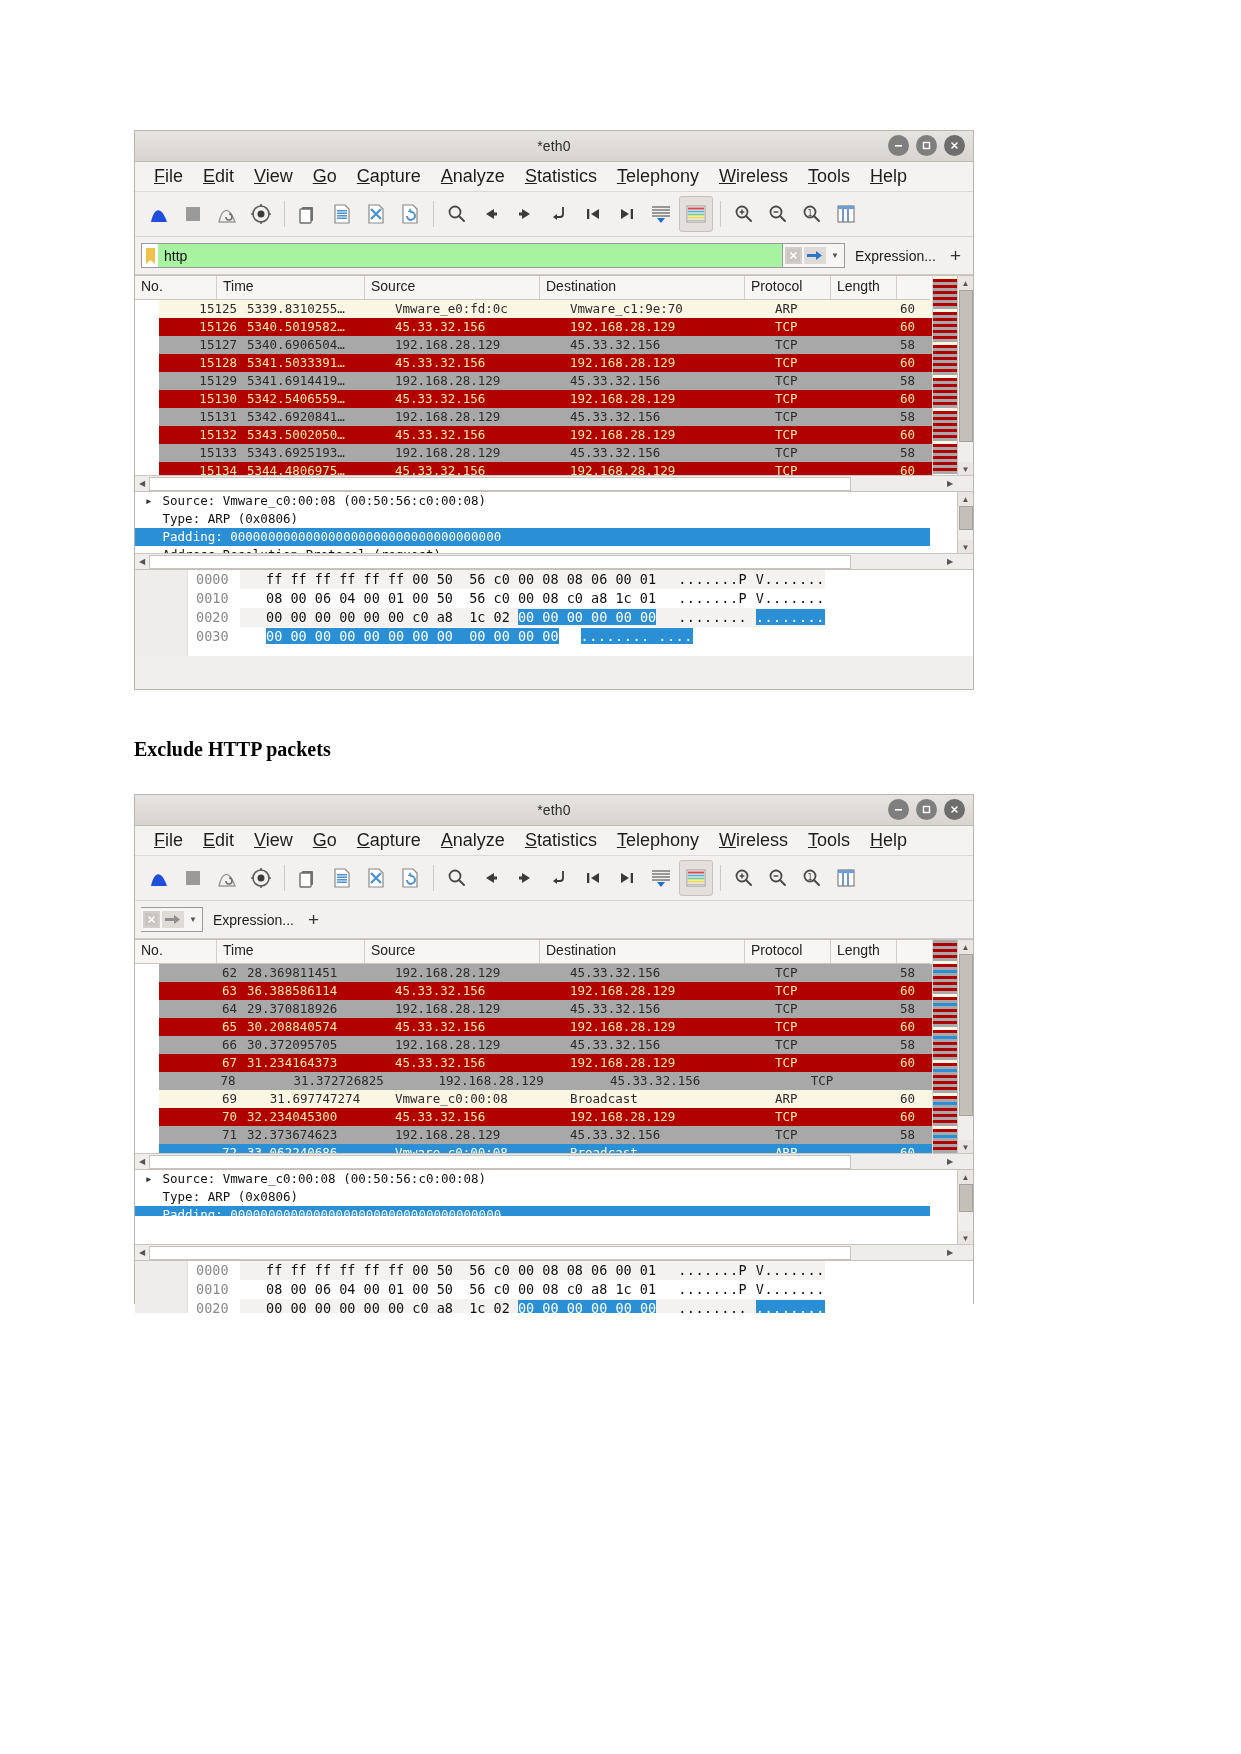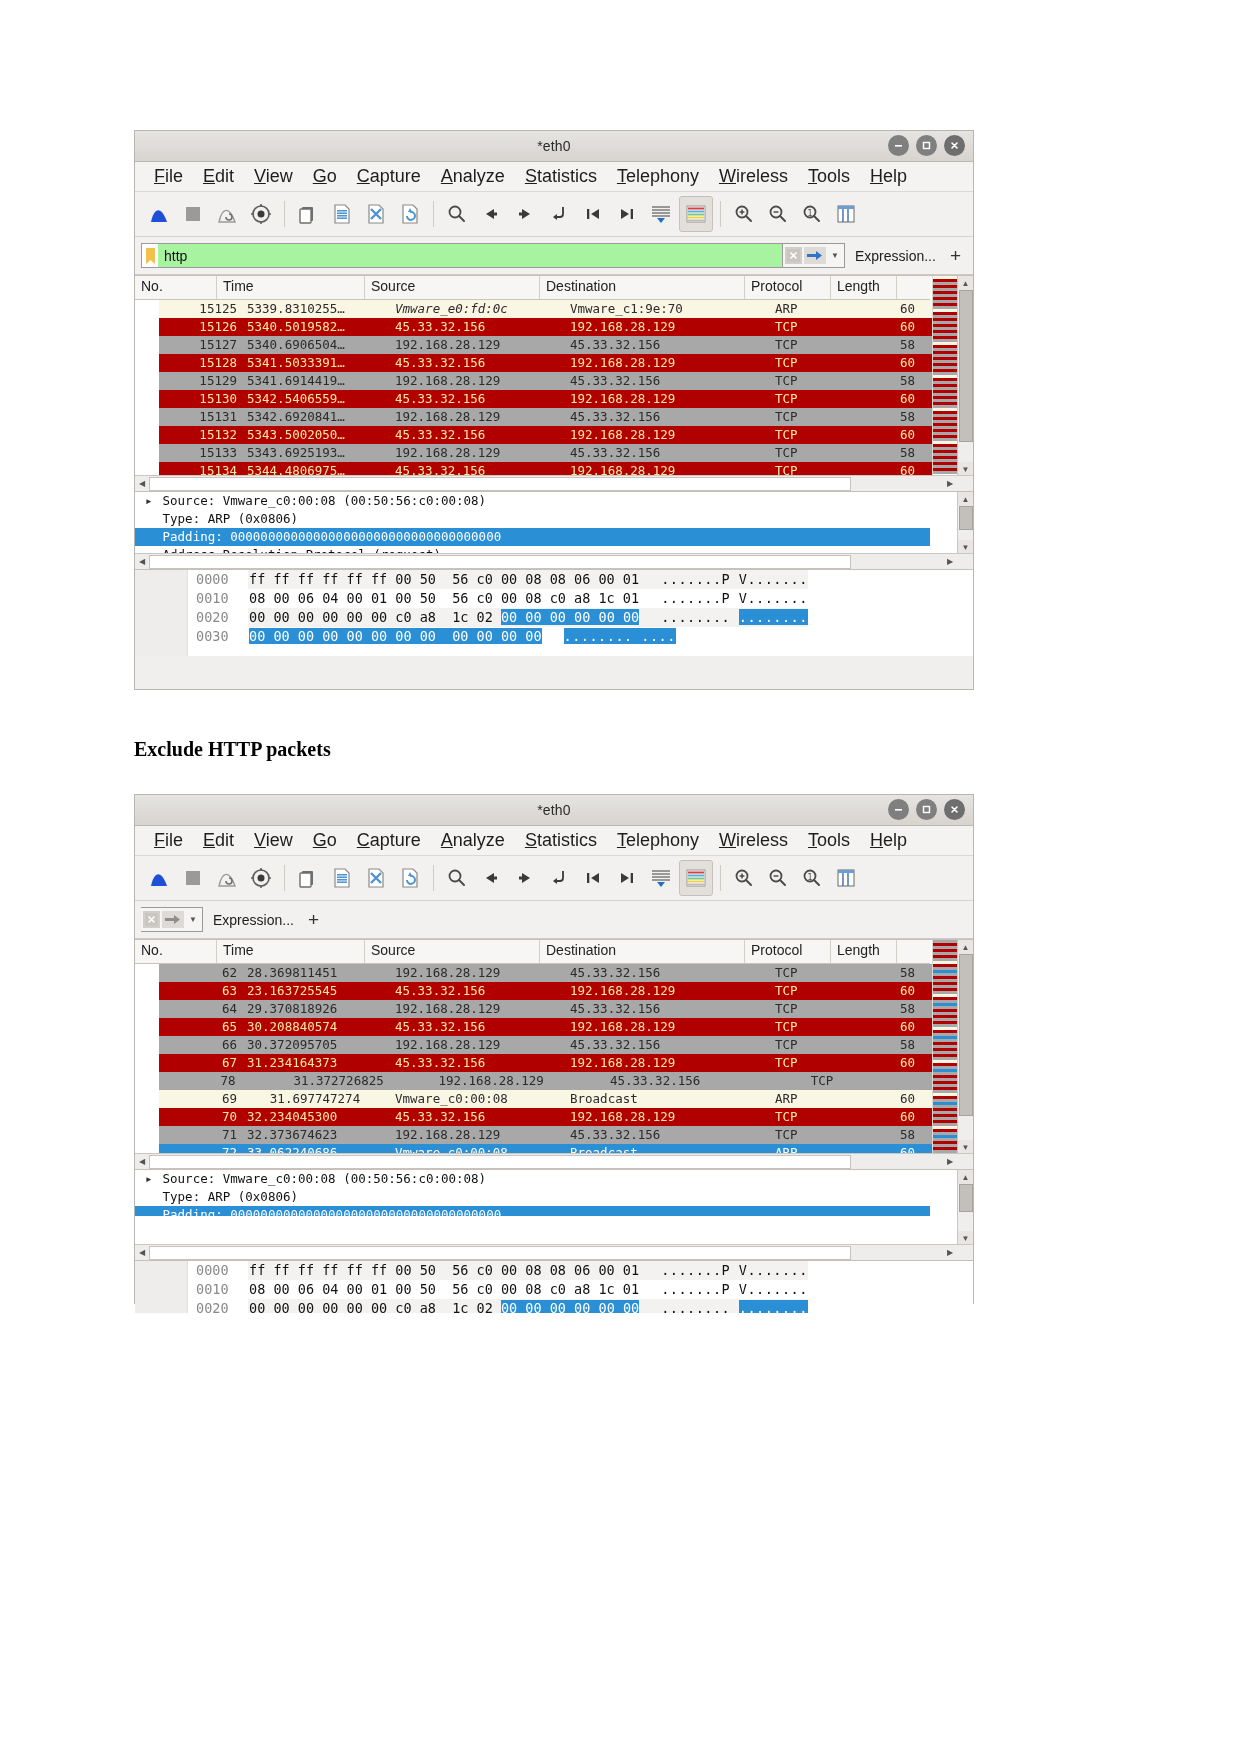--- a/index.html
+++ b/index.html
@@ -314,21 +314,21 @@
   .hex-body { flex: 1; position: relative; }
   .hrow {
     height: 19px;
     line-height: 19px;
     font-family: "DejaVu Sans Mono", monospace;
     font-size: 13.5px;
     white-space: pre;
     display: flex;
   }
   .hoff { color: #8a8a8a; width: 52px; padding-left: 8px; box-sizing: border-box; }
-  .hbytes { color: #111; padding-left: 1px; margin-left: 8px; }
+  .hbytes { color: #111; padding-left: 26px; }
   .hbytes .hl { background: #2a8fd4; color: #ffffff; }
   .hascii { color: #111; padding-left: 22px; letter-spacing: .5px; }
   .hascii .hl { background: #2a8fd4; color: #ffffff; }
   .hrow.alt .hbytes, .hrow.alt .hascii { background: #f4f2f0; }
 
   
   .caption {
     position: absolute;
     left: 134px;
     font-family: "Liberation Serif", serif;
@@ -545,21 +545,21 @@
       <div class="col" style="width:148px">Time</div>
       <div class="col" style="width:175px">Source</div>
       <div class="col" style="width:205px">Destination</div>
       <div class="col" style="width:86px">Protocol</div>
       <div class="col" style="width:66px">Length</div>
     </div>
     <div class="rows-clip" id="w1-rows" style="height:177px;width:795px;">
         <div class="prow arp-cream">
           <div class="c num" style="width: 82px;">15125</div>
           <div class="c " style="width: 148px;">5339.8310255…</div>
-          <div class="c " style="width: 175px; font-style: italic;">Vmware_e0:fd:0c</div>
+          <div class="c " style="width: 175px;">Vmware_e0:fd:0c</div>
           <div class="c " style="width: 205px;">Vmware_c1:9e:70</div>
           <div class="c " style="width: 86px;">ARP</div>
           <div class="c len" style="width: 66px;">60</div>
         </div>
         <div class="prow tcp-red">
           <div class="c num" style="width: 82px;">15126</div>
           <div class="c " style="width: 148px;">5340.5019582…</div>
           <div class="c " style="width: 175px;">45.33.32.156</div>
           <div class="c " style="width: 205px;">192.168.28.129</div>
           <div class="c " style="width: 86px;">TCP</div>
@@ -946,21 +946,21 @@
         <div class="prow tcp-gray">
           <div class="c num" style="width: 82px;">62</div>
           <div class="c " style="width: 148px;">28.369811451</div>
           <div class="c " style="width: 175px;">192.168.28.129</div>
           <div class="c " style="width: 205px;">45.33.32.156</div>
           <div class="c " style="width: 86px;">TCP</div>
           <div class="c len" style="width: 66px;">58</div>
         </div>
         <div class="prow tcp-red">
           <div class="c num" style="width: 82px;">63</div>
-          <div class="c " style="width: 148px;">23.163725545</div>
+          <div class="c " style="width: 148px;">36.388586114</div>
           <div class="c " style="width: 175px;">45.33.32.156</div>
           <div class="c " style="width: 205px;">192.168.28.129</div>
           <div class="c " style="width: 86px;">TCP</div>
           <div class="c len" style="width: 66px;">60</div>
         </div>
         <div class="prow tcp-gray">
           <div class="c num" style="width: 82px;">64</div>
           <div class="c " style="width: 148px;">29.370818926</div>
           <div class="c " style="width: 175px;">192.168.28.129</div>
           <div class="c " style="width: 205px;">45.33.32.156</div>

